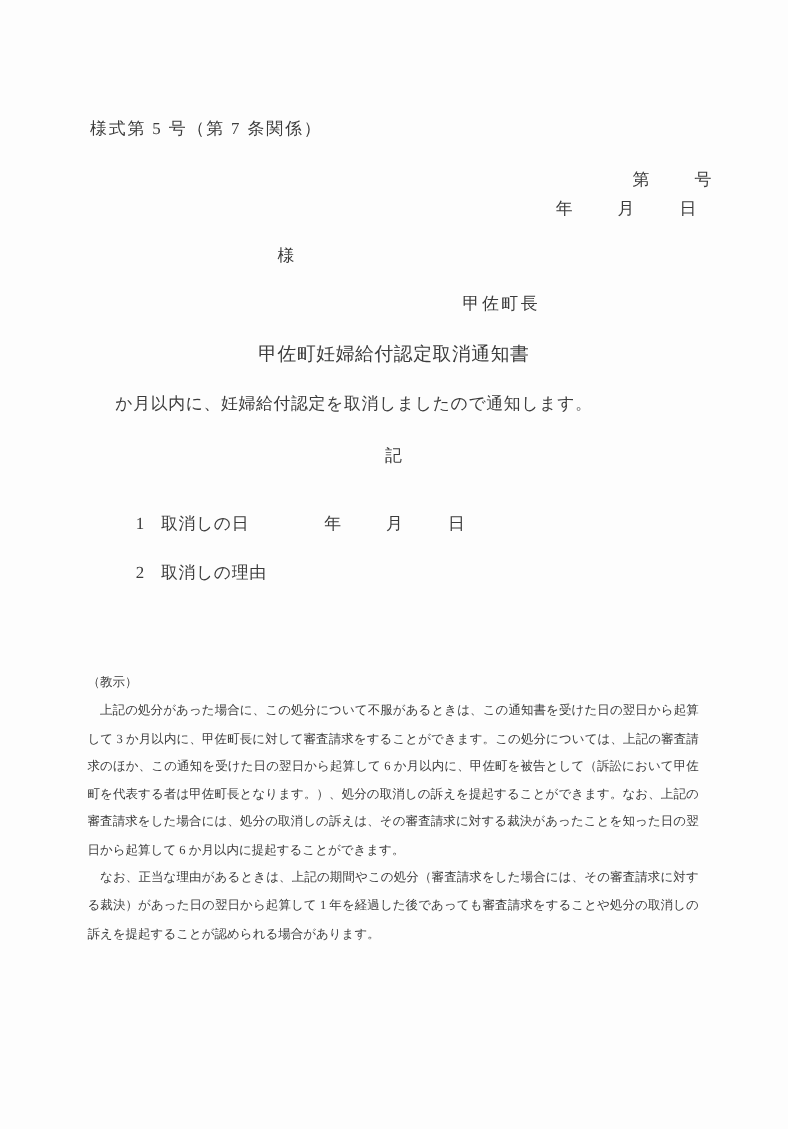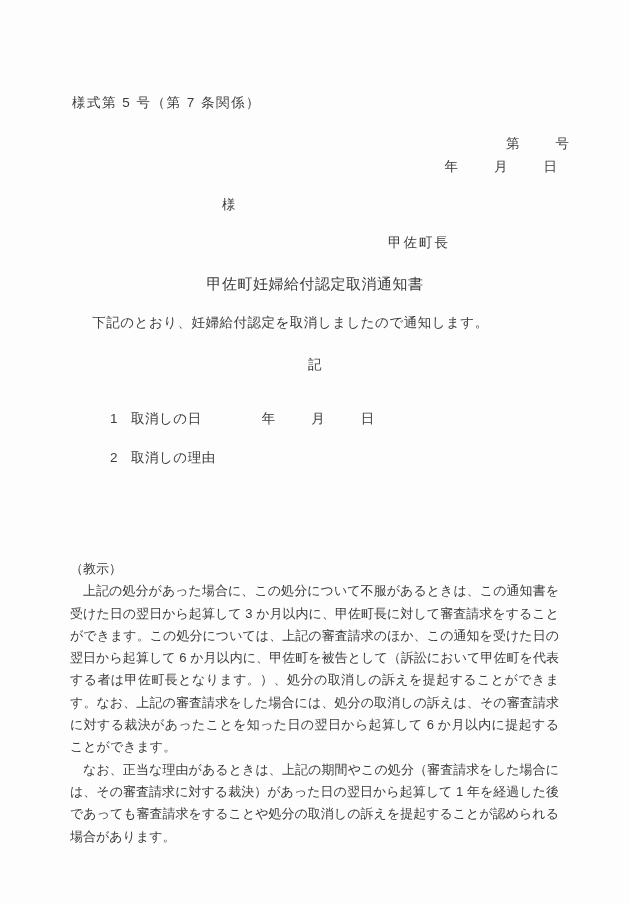--- a/index.html
+++ b/index.html
@@ -5,60 +5,59 @@
   html, body {
     margin: 0;
     padding: 0;
     background: #ffffff;
   }
   .page {
     position: relative;
     width: 630px;
     height: 903px;
     background: #fdfdfd;
-    font-family: Liberation Sans, sans-serif;
+    font-family: Liberation Serif, serif;
     color: #3b3b3b;
     overflow: hidden;
   }
   .line {
     position: absolute;
     white-space: pre;
     font-size: 13.5px;
     line-height: 1.1;
     letter-spacing: 0.5px;
   }
   .form-no   { left: 72px;  top: 96px;  letter-spacing: 1.5px; }
   .doc-no    { right: 58px; top: 137px; letter-spacing: 3px; }
   .date-line { right: 70px; top: 160px; letter-spacing: 3px; }
   .addressee { left: 222px; top: 198px; }
-  .sender    { left: 388px; top: 236px; letter-spacing: 2px; }
+  .sender    { left: 370px; top: 236px; letter-spacing: 2px; }
   .title {
     left: 0; right: 0;
     top: 276px;
     text-align: center;
     font-size: 15px;
     letter-spacing: 0.5px;
   }
   .statement { left: 72px; top: 316px; text-indent: 1.5em; }
   .ki        { left: 0; right: 0; top: 358px; text-align: center; }
   .item      { left: 93px; }
   .item1     { top: 397px; }
   .item2     { top: 436px; }
   .item .lbl { margin-left: 13px; }
   .item .val { margin-left: 60px; letter-spacing: 3px; }
   .kyoji {
     position: absolute;
     left: 70px;
     top: 536px;
     width: 489px;
-    font-size: 13px;
+    font-size: 10px;
     line-height: 22.3px;
     text-align: justify;
     text-justify: inter-character;
-    margin-top: 22px;
   }
   .kyoji-heading { text-align: left; }
   .kyoji p {
     margin: 0;
     text-indent: 1em;
     word-break: normal;
     overflow-wrap: break-word;
   }
 </style>
 </head>
@@ -71,21 +70,21 @@
   <div class="line doc-no">第　　号</div>
 
   <div class="line date-line">年　　月　　日</div>
 
   <div class="line addressee">様</div>
 
   <div class="line sender">甲佐町長</div>
 
   <div class="line title">甲佐町妊婦給付認定取消通知書</div>
 
-  <div class="line statement">下記のとおり、妊婦給付認定を取消しましたので通知します。</div>
+  <div class="line statement">か月以内に、妊婦給付認定を取消しましたので通知します。</div>
 
   <div class="line ki">記</div>
 
   <div class="line item item1">
     <span class="no">1</span><span class="lbl">取消しの日</span><span class="val">年　　月　　日</span>
   </div>
 
   <div class="line item item2">
     <span class="no">2</span><span class="lbl">取消しの理由</span>
   </div>

